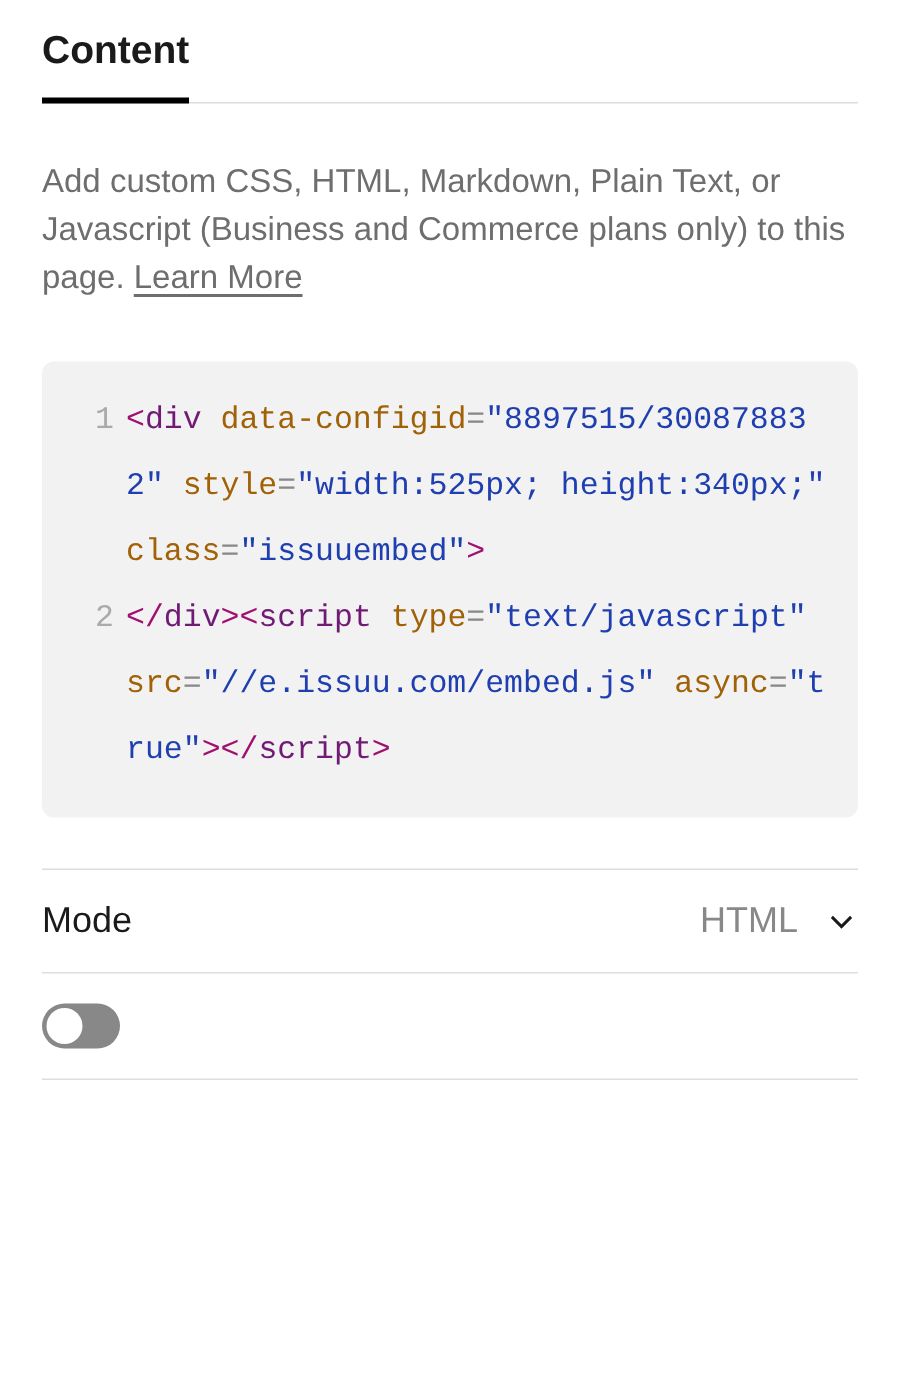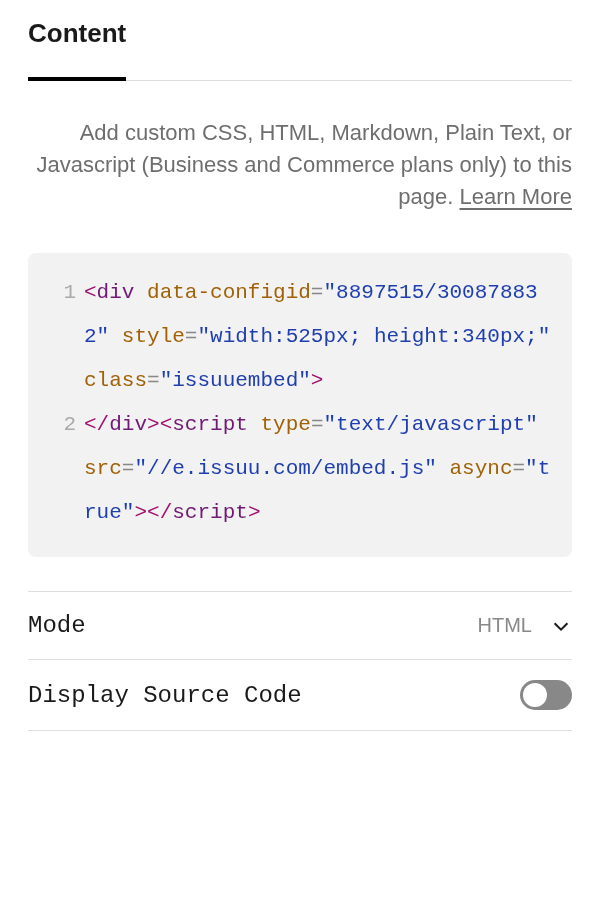--- a/index.html
+++ b/index.html
@@ -12,30 +12,29 @@
     }
     .tab-bar {
       border-bottom: 1px solid #ddd;
       margin-bottom: 36px;
     }
     .tab {
       display: inline-block;
       font-size: 26px;
       font-weight: 700;
       color: #1a1a1a;
-      padding-bottom: 28px;
+      padding-bottom: 16px;
       border-bottom: 4px solid #000;
       margin-bottom: -1px;
     }
     .description {
       font-size: 22px;
       line-height: 1.45;
       color: #6e6e6e;
       margin-bottom: 40px;
-      text-align: right;
     }
     .description a {
       color: #6e6e6e;
       text-decoration: underline;
       text-underline-offset: 4px;
     }
     .code-block {
       background: #f2f2f2;
       border-radius: 8px;
       padding: 18px 20px 22px 20px;
@@ -64,27 +63,27 @@
     .tok-eq   { color: #888; }
     .tok-str  { color: #1f3fb0; }
     .row {
       display: flex;
       align-items: center;
       justify-content: space-between;
       padding: 20px 0;
       border-bottom: 1px solid #ddd;
       font-size: 24px;
     }
-    .row-label { color: #1a1a1a; font-family: Liberation Mono, monospace; }
+    .row-label { color: #1a1a1a; }
     .mode-select {
       display: inline-flex;
       align-items: center;
       gap: 18px;
       color: #888;
-      font-size: 20px;
+      font-size: 24px;
     }
     .chevron {
       width: 22px; height: 22px;
       stroke: #1a1a1a;
       stroke-width: 2.2;
       fill: none;
     }
     .toggle {
       width: 52px; height: 30px;
       background: #888;
@@ -126,17 +125,16 @@
   <span class="row-label">Mode</span>
   <span class="mode-select">
     <span>HTML</span>
     <svg class="chevron" viewBox="0 0 24 24">
         <polyline points="5 9 12 16 19 9"></polyline>
       </svg>
   </span>
 </div>
 
 <div class="row">
-  <span class="row-label">Display Source Code</span>
   <span class="toggle">
     <span class="knob"></span>
   </span>
 </div>
 
 </body></html>

